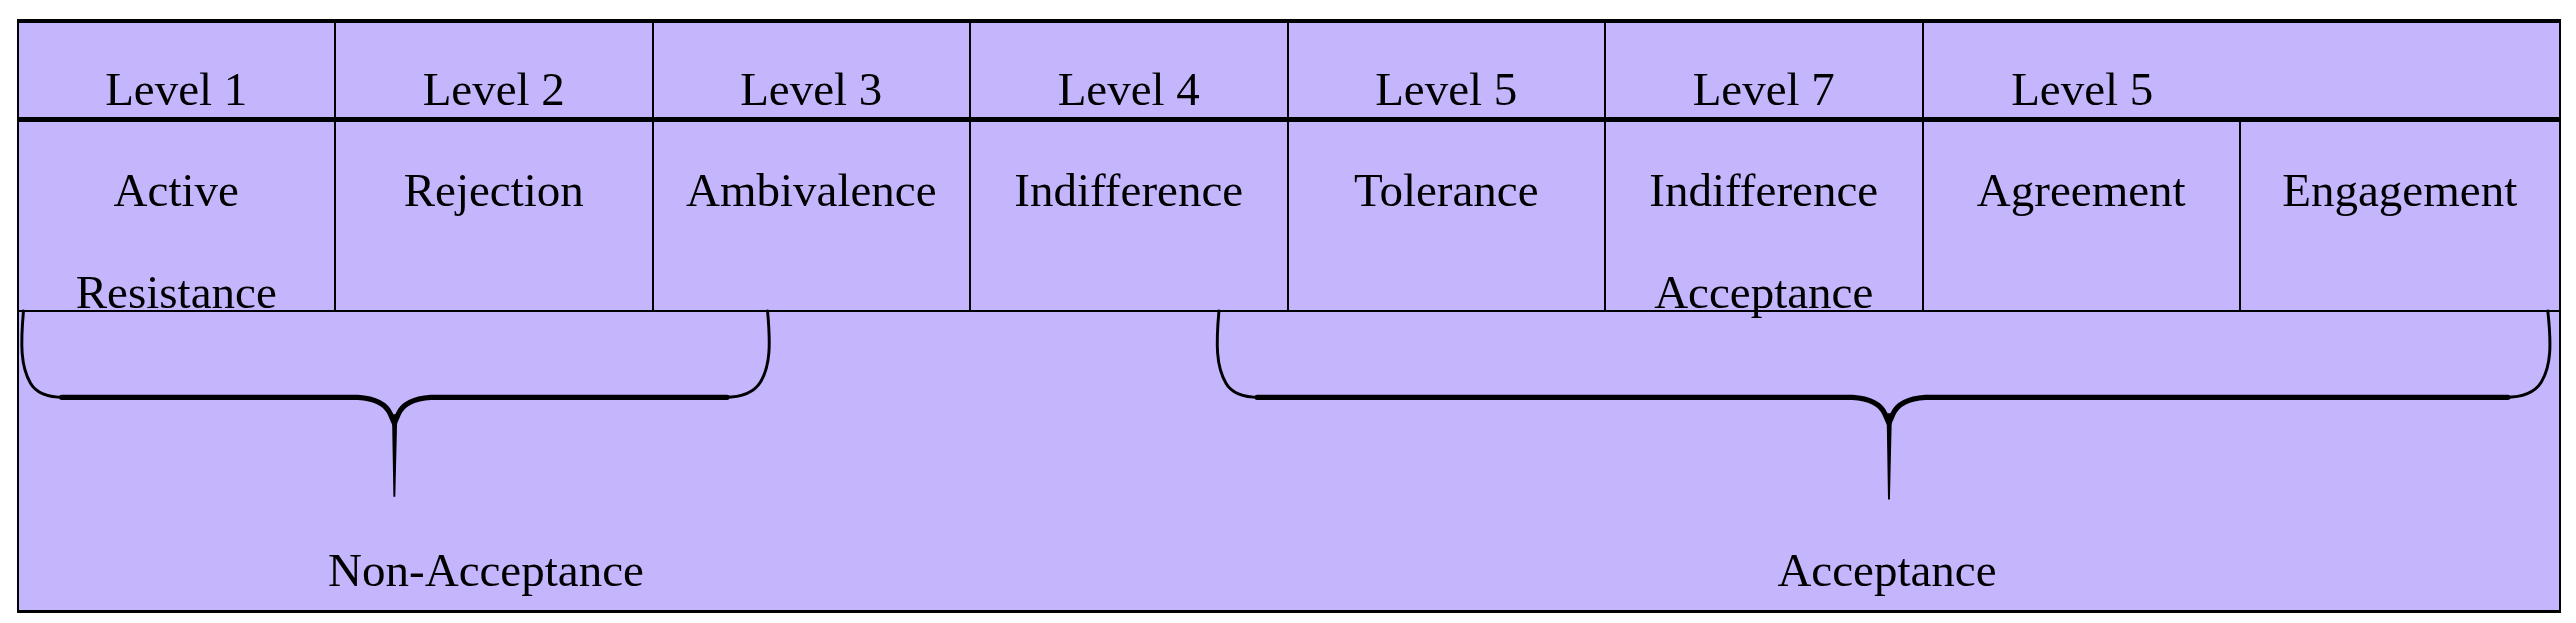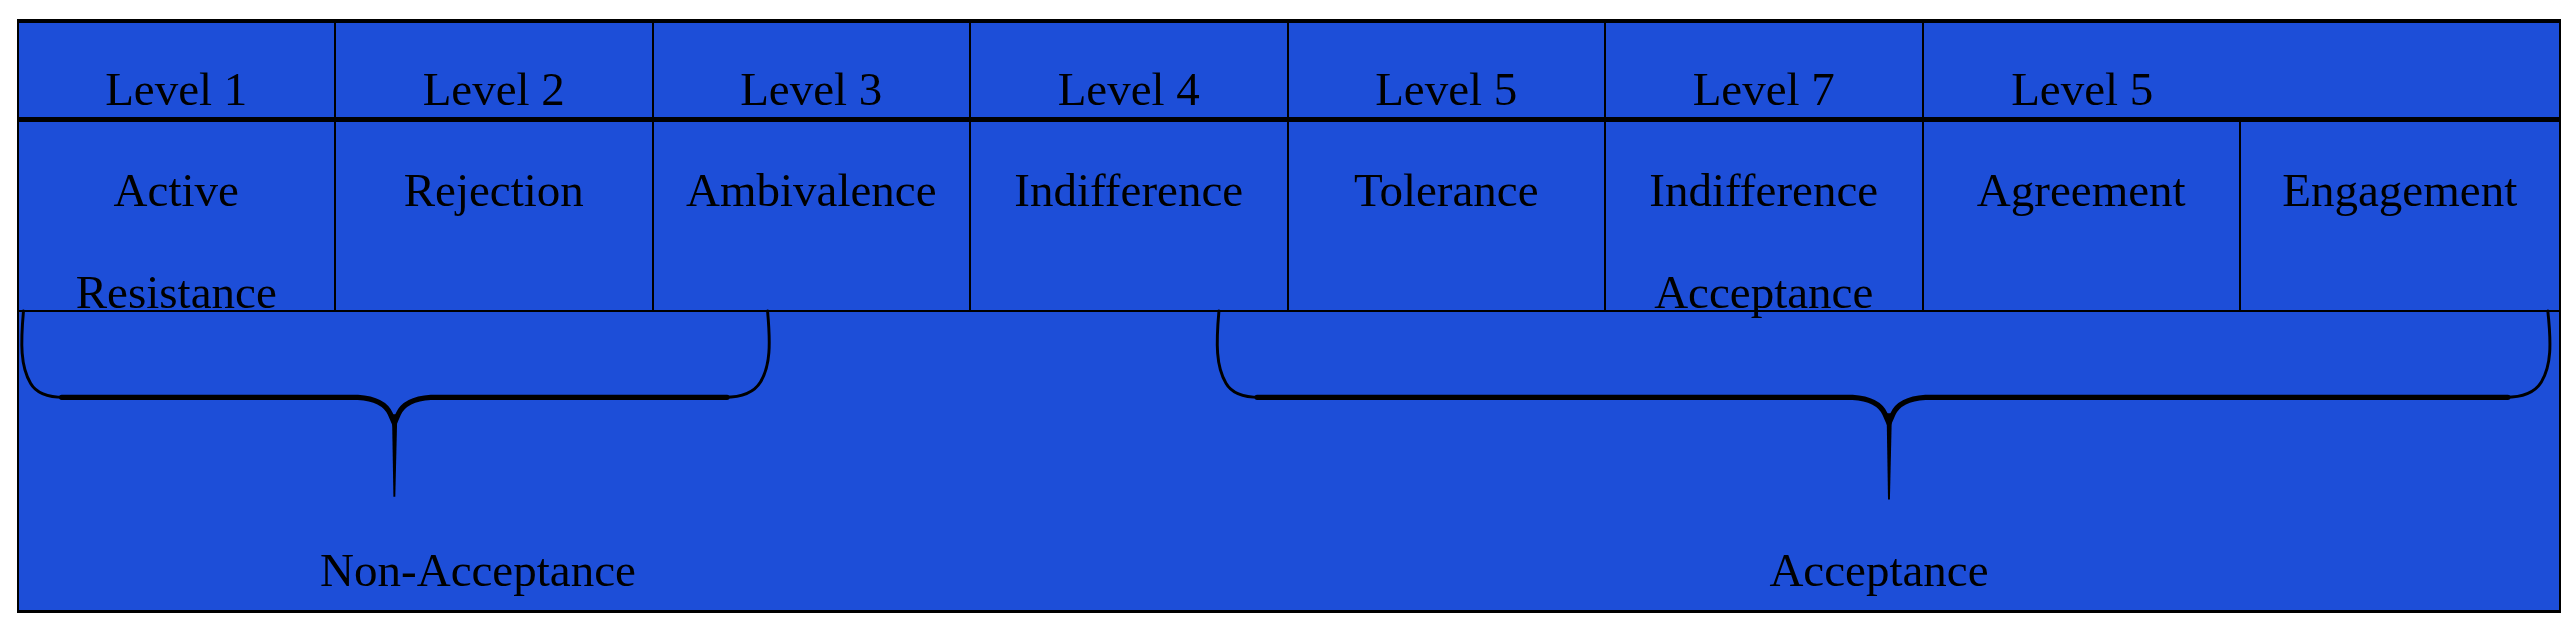--- a/index.html
+++ b/index.html
@@ -22,21 +22,21 @@
   .figure-frame {
     position: absolute;
     left: 16.5px;
     top: 19px;
     width: 2544px;
     height: 594px;
     box-sizing: border-box;
     border-style: solid;
     border-color: #000000;
     border-width: 4.7px 2.9px 3.5px 2.9px;
-    background: #1d4ed8;
+    background: #c4b5fd;
   }
   .levels-table {
     position: absolute;
     left: 0;
     top: 0;
     width: 100%;
     display: grid;
     grid-template-columns: repeat(8, 1fr);
     grid-template-rows: 94px 4.7px 188px 2.4px;
   }
@@ -63,20 +63,21 @@
     height: 623px;
     pointer-events: none;
   }
   .group-label {
     position: absolute;
     top: 546px;
     transform: translateX(-50%);
     font-size: 47px;
     line-height: 49px;
     white-space: nowrap;
+    margin-left: 8px;
   }
   .group-label.non-acceptance { left: 478px; }
   .group-label.acceptance { left: 1879px; }
 </style>
 </head>
 <body>
 
 <div class="stage">
 
   <div class="figure-frame">

